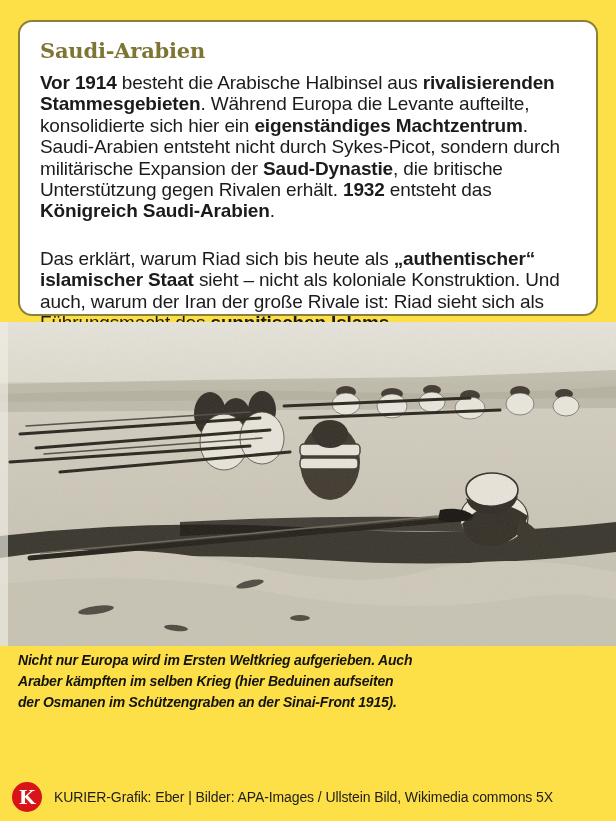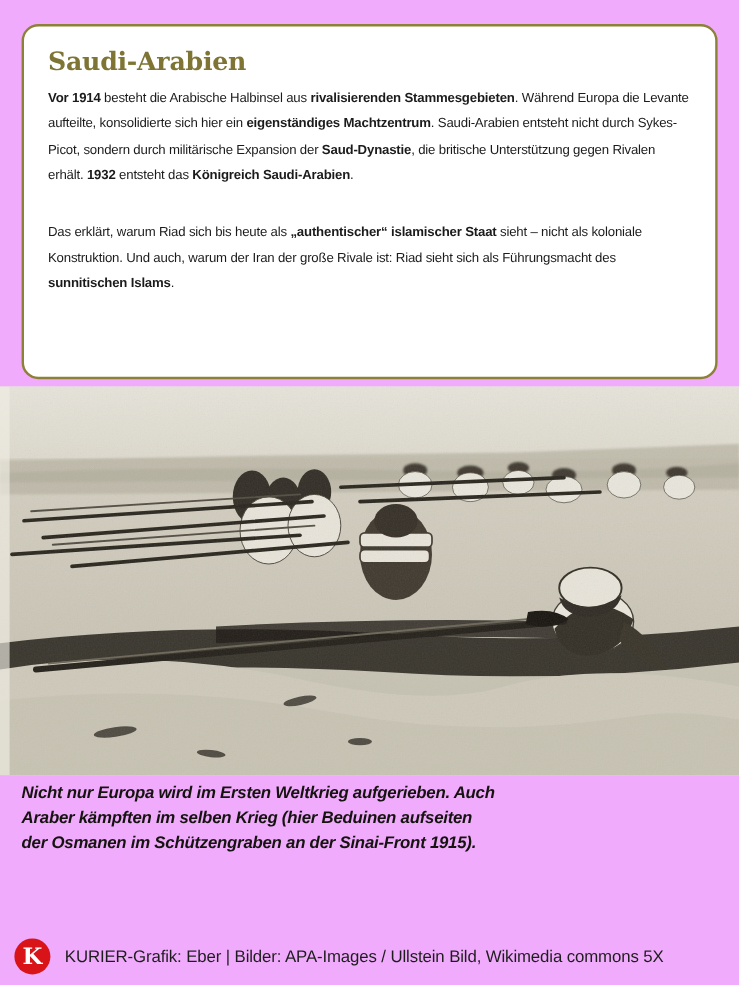--- a/index.html
+++ b/index.html
@@ -5,21 +5,21 @@
   * { margin:0; padding:0; box-sizing:border-box; }
   html, body {
     width:616px; height:821px;
     background:#f2f0e7;
     font-family:"Liberation Sans", sans-serif;
     overflow:hidden;
   }
   #page {
     position:relative;
     width:616px; height:821px;
-    background:#f0abfc;
+    background:#fde047;
   }
 
   
   .card {
     position:absolute;
     left:18px; top:20px;
     width:580px; height:296px;
     background:#ffffff;
     border:2px solid #8d8137;
     border-radius:14px;
@@ -27,21 +27,21 @@
   }
   .card-title {
     font-family:"DejaVu Serif", serif;
     font-weight:bold;
     font-size:21px;
     color:#7e7434;
     letter-spacing:-0.2px;
     margin-bottom:9px;
   }
   .card-body p {
-    font-size:11px;
+    font-size:19px;
     line-height:21.4px;
     color:#1b1b1b;
     letter-spacing:-0.15px;
     text-align:left;
   }
   .card-body p.para2 { margin-top:26px; }
   .card-body b { font-weight:bold; }
 
   
   .photo-wrap {

